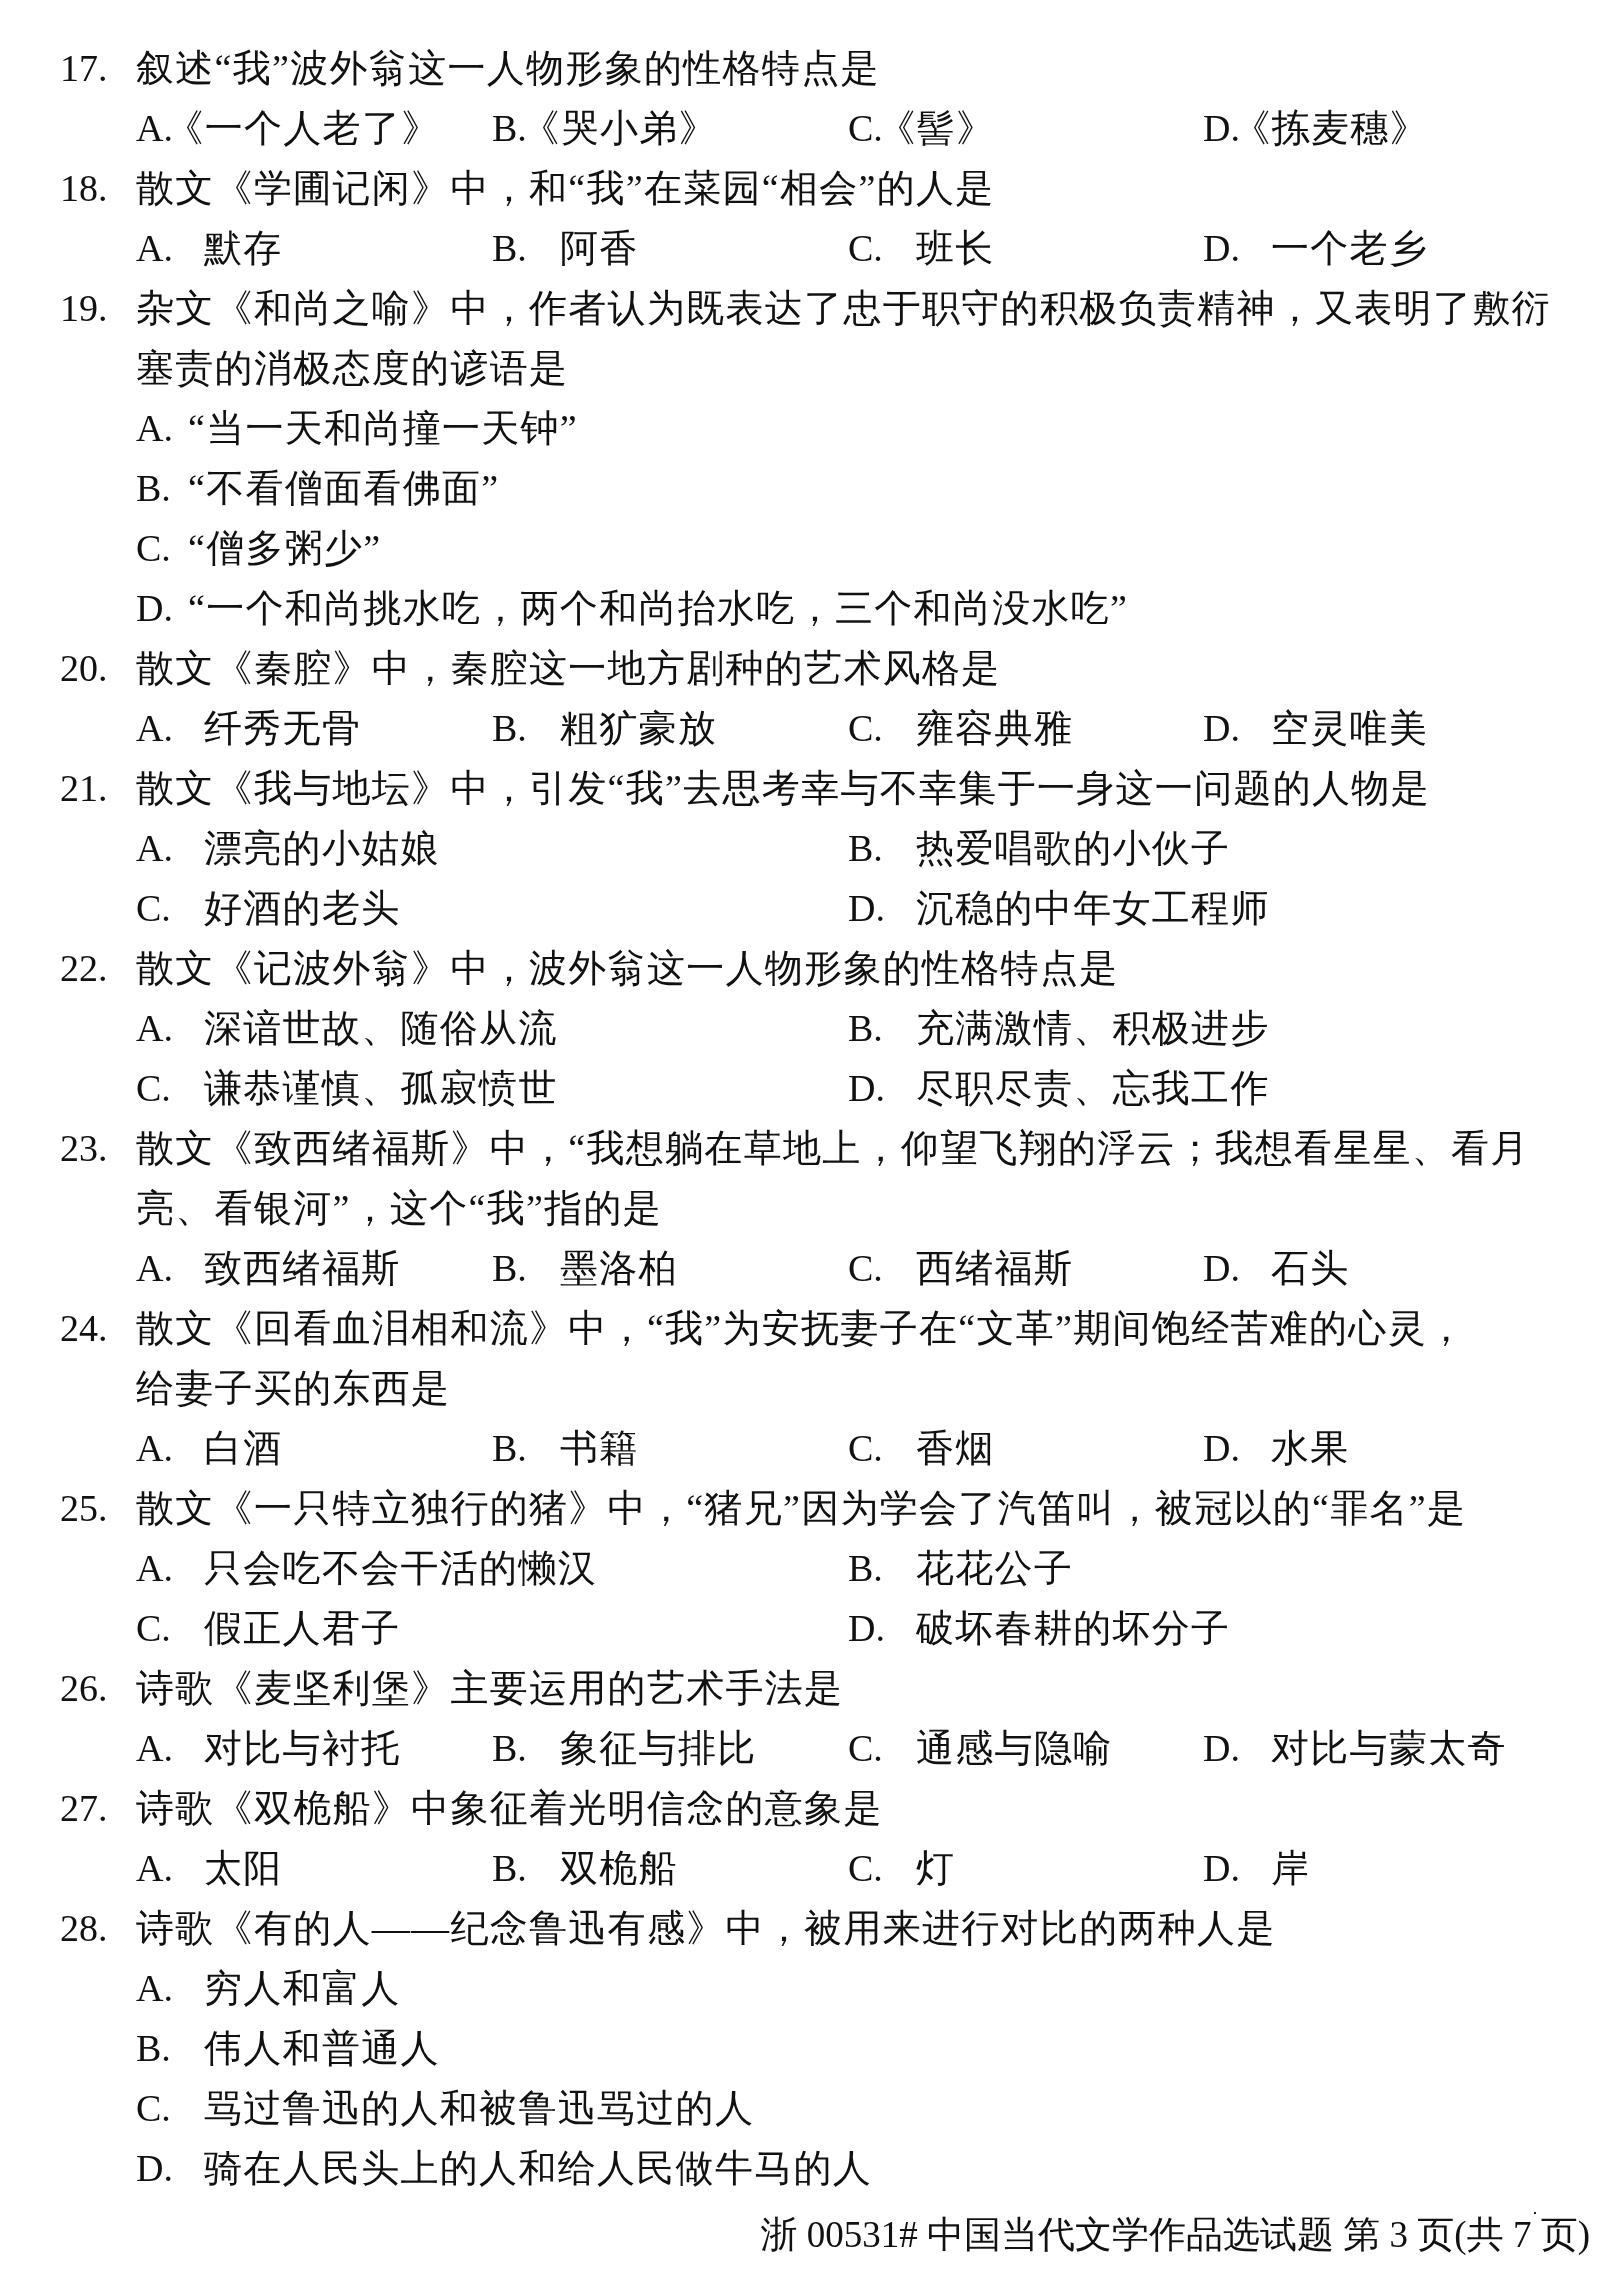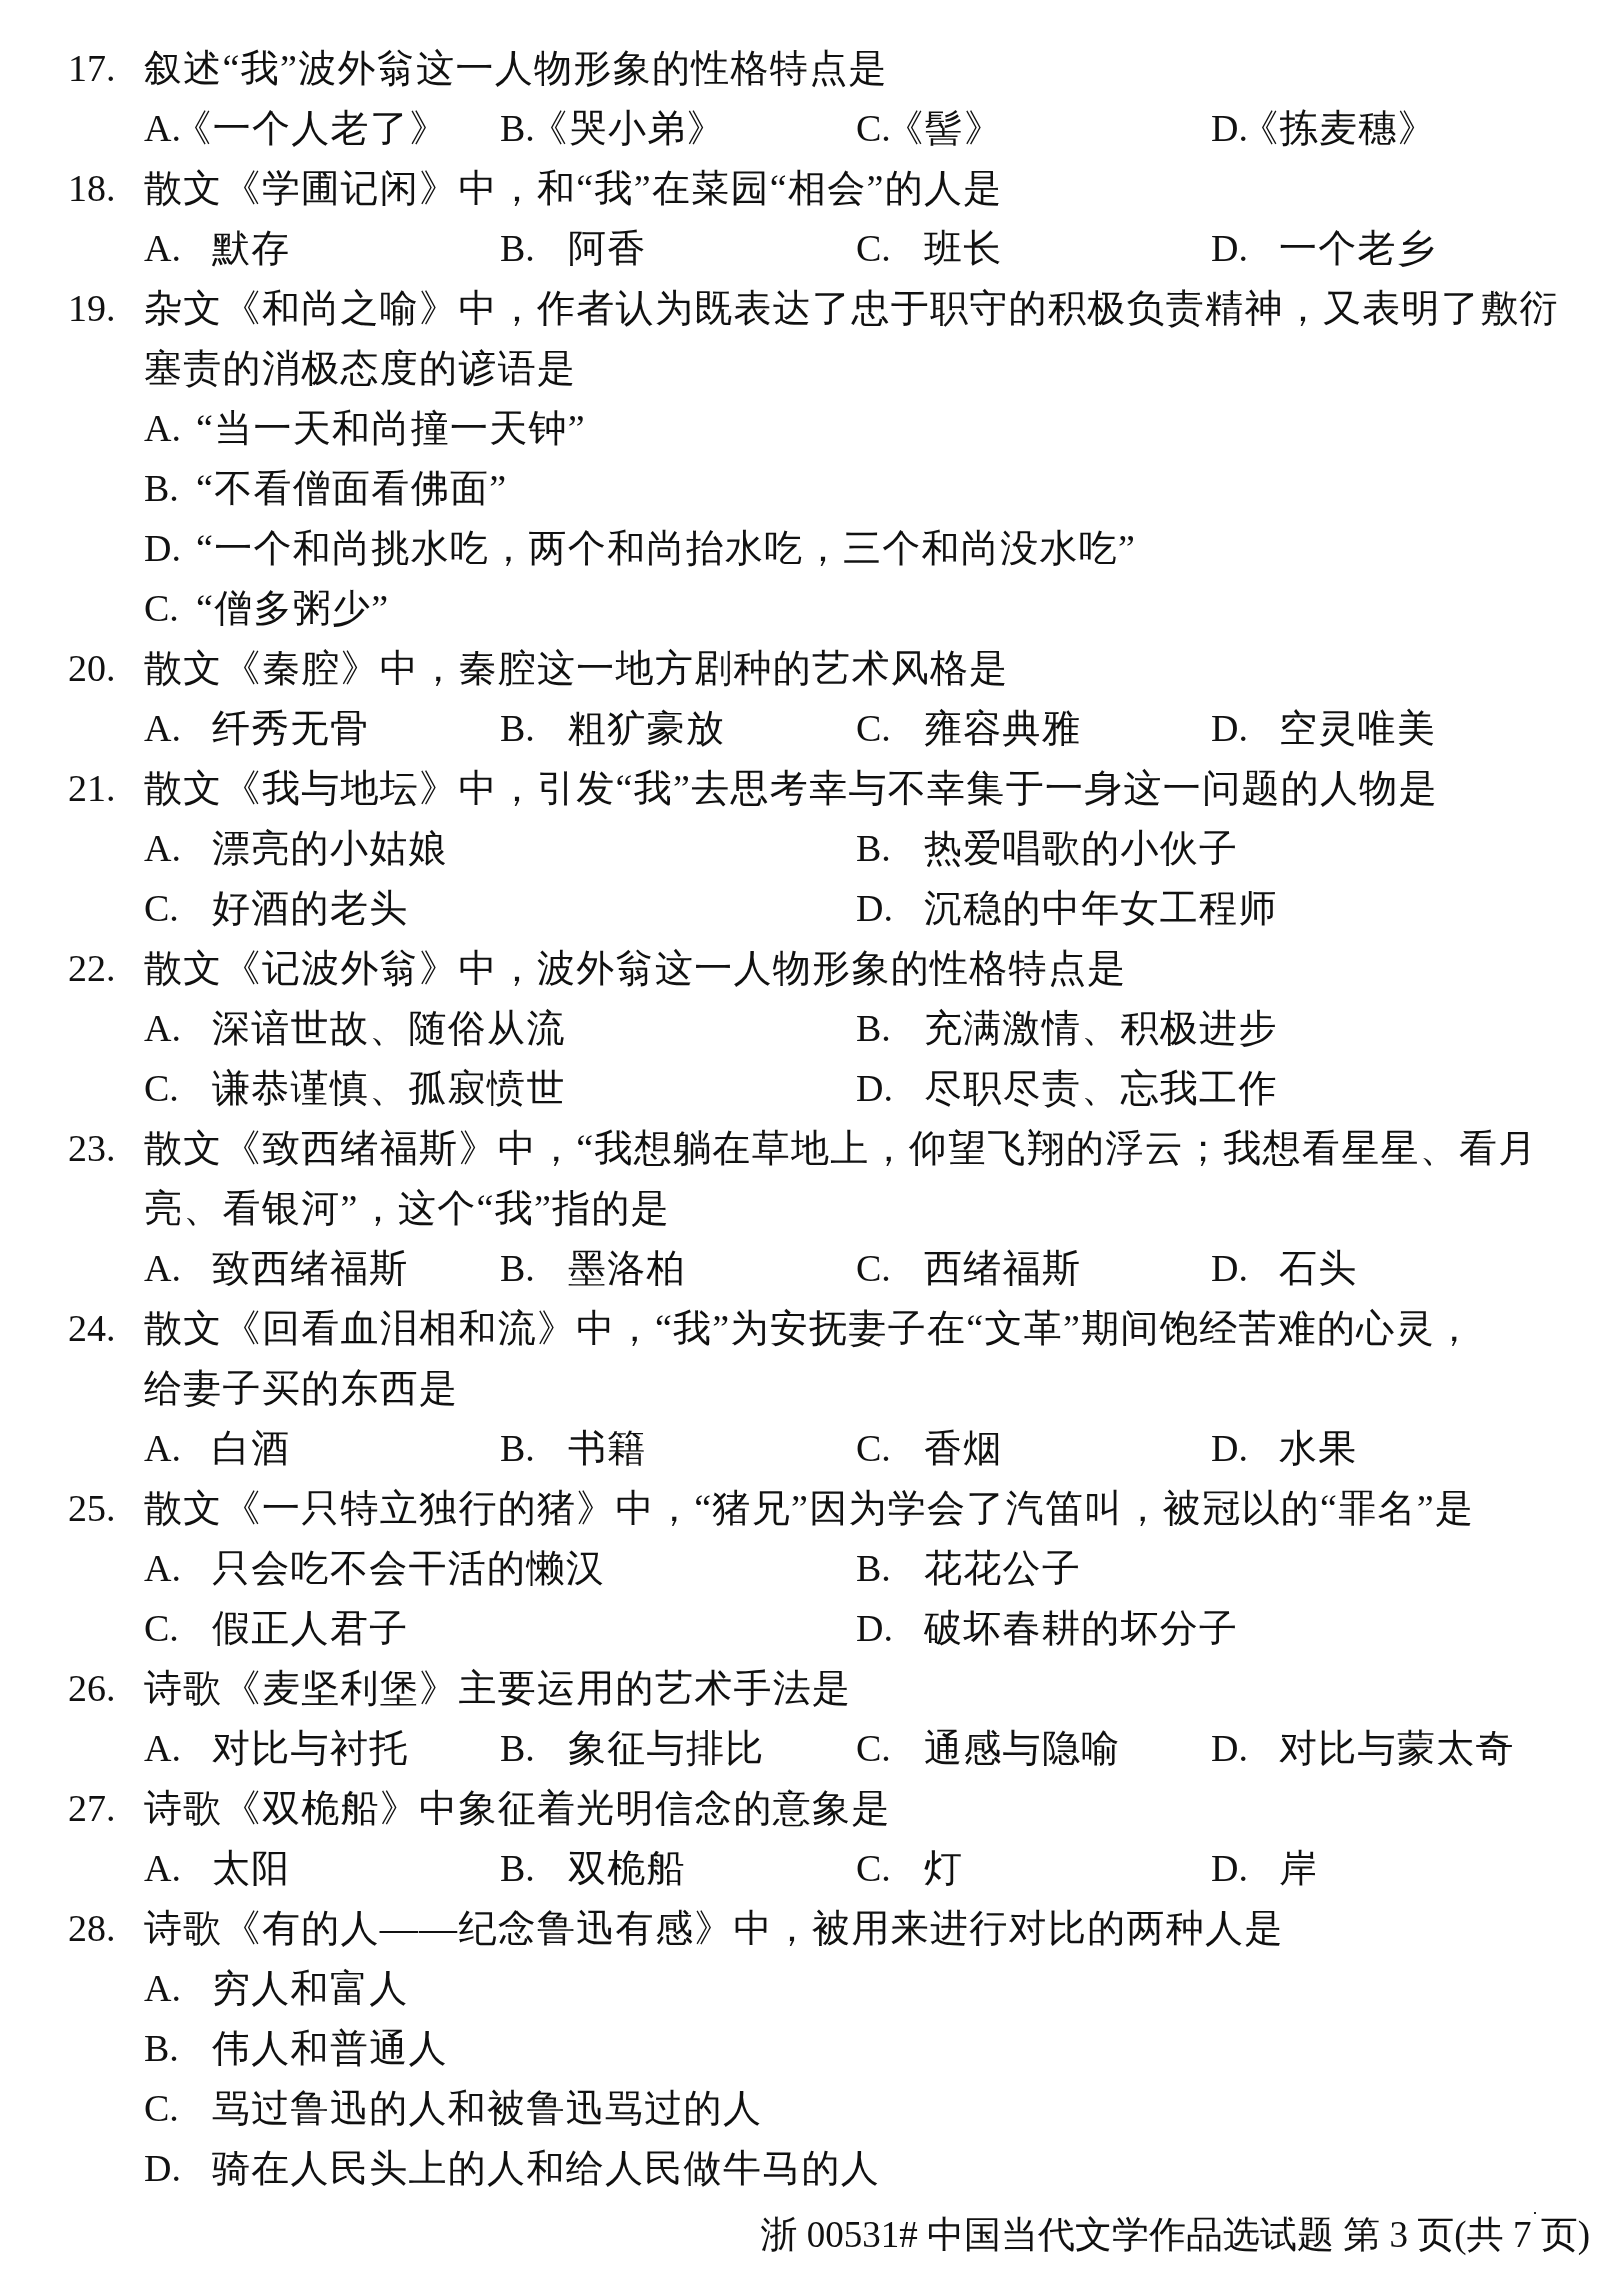--- a/index.html
+++ b/index.html
@@ -6,21 +6,21 @@
     .page {
       position: relative;
       width: 1623px;
       height: 2295px;
       background: #ffffff;
       color: #111111;
       font-family: "Liberation Serif", "DejaVu Serif", serif;
       font-size: 38px;
       overflow: hidden;
     }
-    .content { position: absolute; left: 8px; top: 38px; width: 1500px; }
+    .content { position: absolute; left: 0; top: 38px; width: 1500px; }
     .line {
       position: relative;
       height: 60px;
       line-height: 60px;
       white-space: nowrap;
     }
     .qnum { position: absolute; left: 60px; top: 0; }
     .qtext { position: absolute; left: 136px; top: 0; letter-spacing: 1.3px; }
     .opt { position: absolute; top: 0; white-space: nowrap; }
     .c0 { left: 136px; }
@@ -86,24 +86,24 @@
     <div class="line">
       <span class="qtext">塞责的消极态度的谚语是</span>
     </div>
     <div class="line">
       <div class="opt c0"><span class="lbl m">A.</span><span class="otext">“当一天和尚撞一天钟”</span></div>
     </div>
     <div class="line">
       <div class="opt c0"><span class="lbl m">B.</span><span class="otext">“不看僧面看佛面”</span></div>
     </div>
     <div class="line">
+      <div class="opt c0"><span class="lbl m">C.</span><span class="otext">“僧多粥少”</span></div>
+    </div>
+    <div class="line">
       <div class="opt c0"><span class="lbl m">D.</span><span class="otext">“一个和尚挑水吃，两个和尚抬水吃，三个和尚没水吃”</span></div>
-    </div>
-    <div class="line">
-      <div class="opt c0"><span class="lbl m">C.</span><span class="otext">“僧多粥少”</span></div>
     </div>
 
     <div class="line">
       <span class="qnum">20.</span>
       <span class="qtext">散文《秦腔》中，秦腔这一地方剧种的艺术风格是</span>
     </div>
     <div class="line">
       <div class="opt c0"><span class="lbl">A.</span><span class="otext">纤秀无骨</span></div>
       <div class="opt c1"><span class="lbl">B.</span><span class="otext">粗犷豪放</span></div>
       <div class="opt c2"><span class="lbl">C.</span><span class="otext">雍容典雅</span></div>

